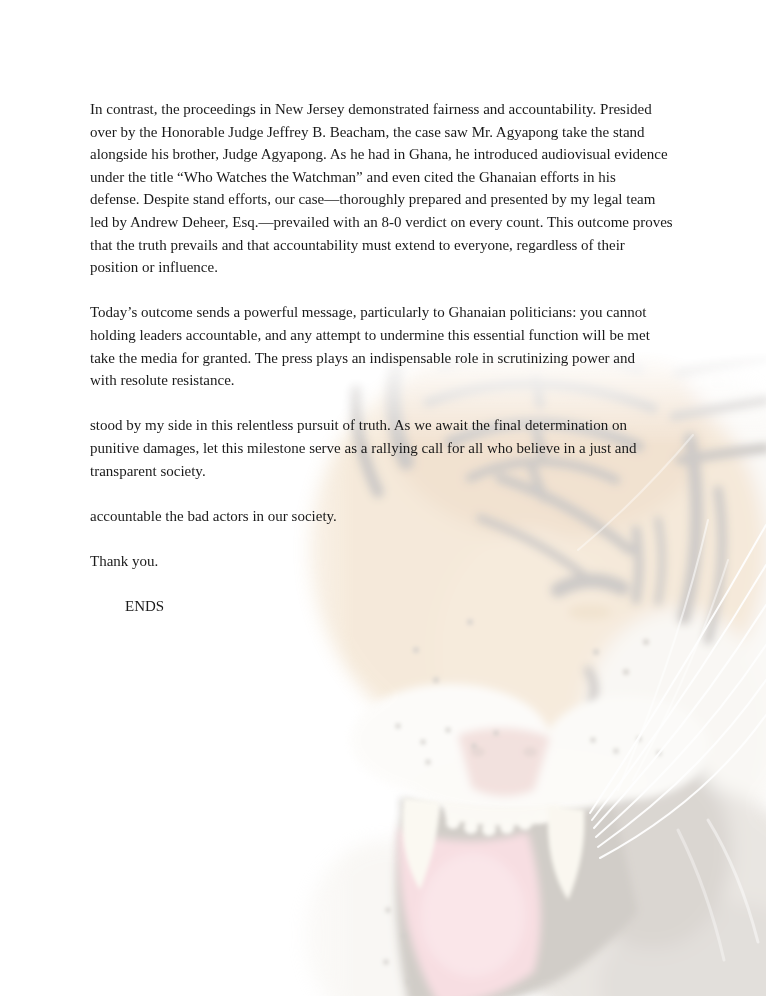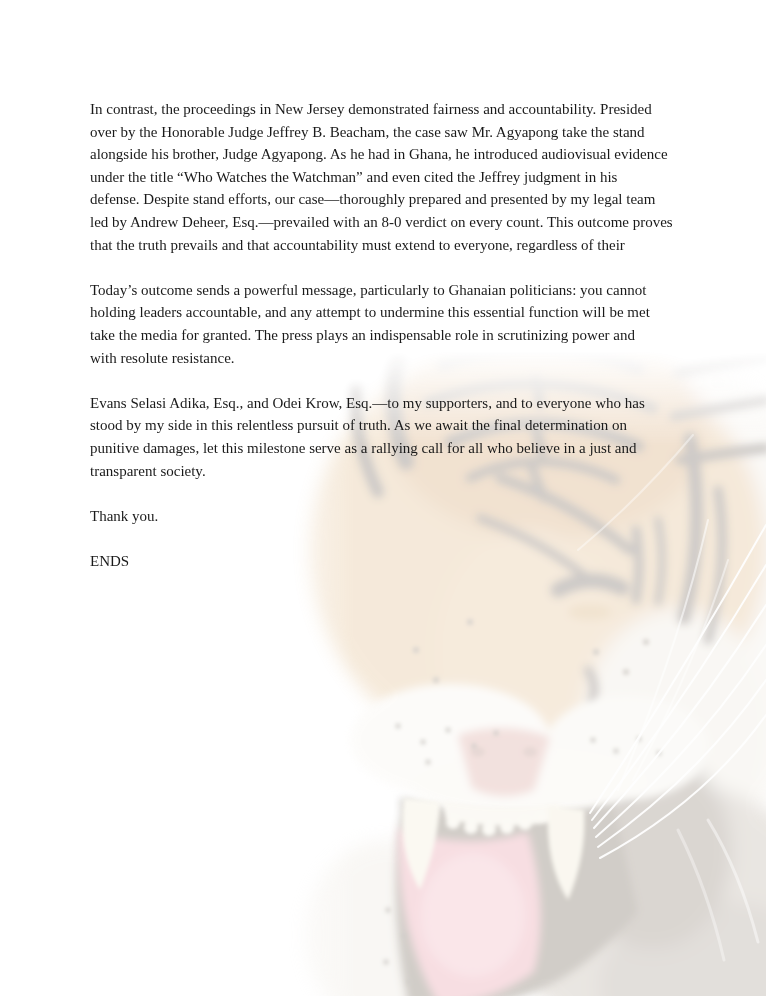--- a/index.html
+++ b/index.html
@@ -15,21 +15,21 @@
   }
   .watermark{
     position:absolute;left:238px;top:342px;width:528px;height:654px;
     pointer-events:none;
   }
   .doc{
     position:absolute;left:90px;top:90px;width:600px;
     font-size:15px;line-height:22.6px;color:#1a1a1a;
   }
   .para{margin:0 0 22.6px 0;padding:0;}
-  .para.ends-extra{margin-top:11px;}
+  .para.ends-extra{margin-top:11px;margin-left:35px;}
   .line{display:block;white-space:nowrap;}
 </style>
 </head>
 <body>
 
 <div class="page">
 
   <div class="watermark">
     <svg width="528" height="654" viewBox="0 0 528 654" xmlns="http://www.w3.org/2000/svg">
       <defs>
@@ -168,41 +168,42 @@
       </g>
     </svg>
   </div>
 
   <div class="doc">
 
     <p class="para">
       <span class="line">In contrast, the proceedings in New Jersey demonstrated fairness and accountability. Presided</span>
       <span class="line">over by the Honorable Judge Jeffrey B. Beacham, the case saw Mr. Agyapong take the stand</span>
       <span class="line">alongside his brother, Judge Agyapong. As he had in Ghana, he introduced audiovisual evidence</span>
-      <span class="line">under the title “Who Watches the Watchman” and even cited the Jeffrey judgment in his</span>
+      <span class="line">under the title “Who Watches the Watchman” and even cited the Ghanaian efforts in his</span>
       <span class="line">defense. Despite stand efforts, our case—thoroughly prepared and presented by my legal team</span>
       <span class="line">led by Andrew Deheer, Esq.—prevailed with an 8-0 verdict on every count. This outcome proves</span>
       <span class="line">that the truth prevails and that accountability must extend to everyone, regardless of their</span>
+      <span class="line">position or influence.</span>
     </p>
 
     <p class="para">
       <span class="line">Today’s outcome sends a powerful message, particularly to Ghanaian politicians: you cannot</span>
       <span class="line">holding leaders accountable, and any attempt to undermine this essential function will be met</span>
       <span class="line">take the media for granted. The press plays an indispensable role in scrutinizing power and</span>
       <span class="line">with resolute resistance.</span>
     </p>
 
     <p class="para">
-      <span class="line">Evans Selasi Adika, Esq., and Odei Krow, Esq.—to my supporters, and to everyone who has</span>
       <span class="line">stood by my side in this relentless pursuit of truth. As we await the final determination on</span>
       <span class="line">punitive damages, let this milestone serve as a rallying call for all who believe in a just and</span>
       <span class="line">transparent society.</span>
     </p>
 
     <p class="para">
+      <span class="line">accountable the bad actors in our society.</span>
     </p>
 
     <p class="para">
       <span class="line">Thank you.</span>
     </p>
 
     <p class="para ends-extra">
       <span class="line">ENDS</span>
     </p>
 

